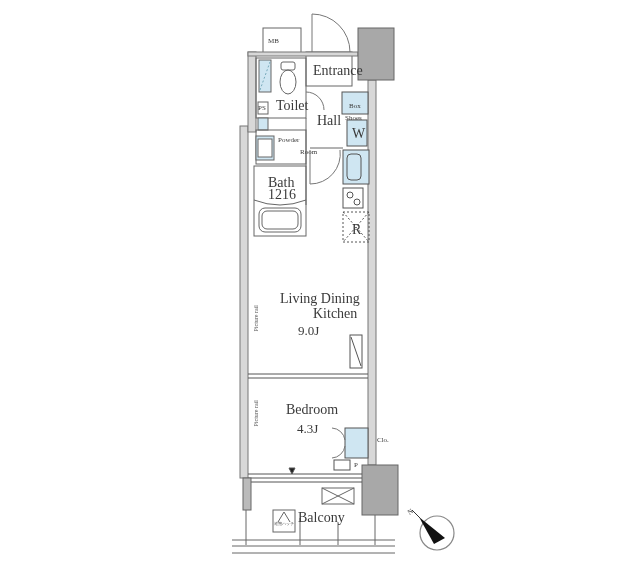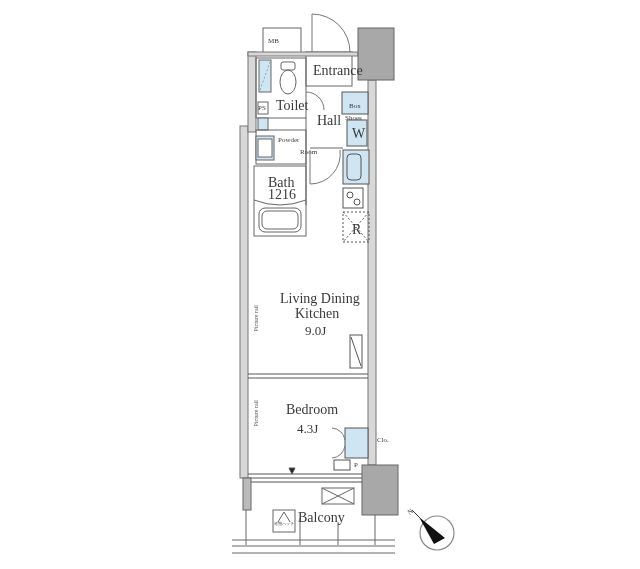--- a/index.html
+++ b/index.html
@@ -132,22 +132,22 @@
   <span class="lbl xs" style="left:345px;top:94px;margin-top:20px;">Shoes</span>
   <span class="lbl xs" style="left:349px;top:102px;">Box</span>
   <span class="lbl sm" style="left:317px;top:113px;">Hall</span>
   <span class="lbl sm" style="left:352px;top:126px;">W</span>
   <span class="lbl xs" style="left:278px;top:136px;">Powder</span>
   <span class="lbl xs" style="left:280px;top:148px;padding-left:20px;">Room</span>
   <span class="lbl sm" style="left:268px;top:175px;">Bath</span>
   <span class="lbl sm" style="left:268px;top:187px;">1216</span>
   <span class="lbl sm" style="left:352px;top:222px;">R</span>
   <span class="lbl md" style="left:280px;top:291px;">Living Dining</span>
-  <span class="lbl md" style="left:295px;top:306px;">Kitchen</span>
-  <span class="lbl lg" style="left:305px;top:324px;">9.0J</span>
+  <span class="lbl md" style="left:313px;top:306px;">Kitchen</span>
+  <span class="lbl lg" style="left:298px;top:324px;">9.0J</span>
   <span class="lbl md" style="left:286px;top:402px;">Bedroom</span>
   <span class="lbl lg" style="left:297px;top:422px;text-align:right;">4.3J</span>
   <span class="lbl xs" style="left:349px;top:436px;margin-left:28px;">Clo.</span>
   <span class="lbl xs" style="left:354px;top:461px;">P</span>
   <span class="lbl md" style="left:298px;top:510px;text-align:right;">Balcony</span>
   <span class="lbl" style="left:274px;top:522px;font-size:4px;">避難ハッチ</span>
   <span class="lbl vert" style="left:253px;top:305px;">Picture rail</span>
   <span class="lbl vert" style="left:253px;top:400px;">Picture rail</span>
   <span class="lbl xs" style="left:408px;top:508px;transform:rotate(-35deg);">N</span>
 </div>

